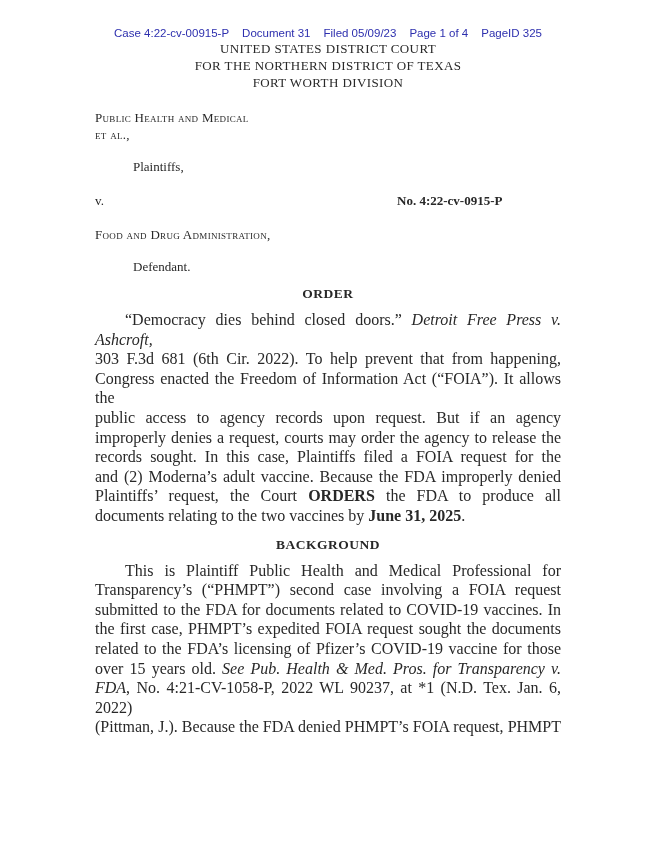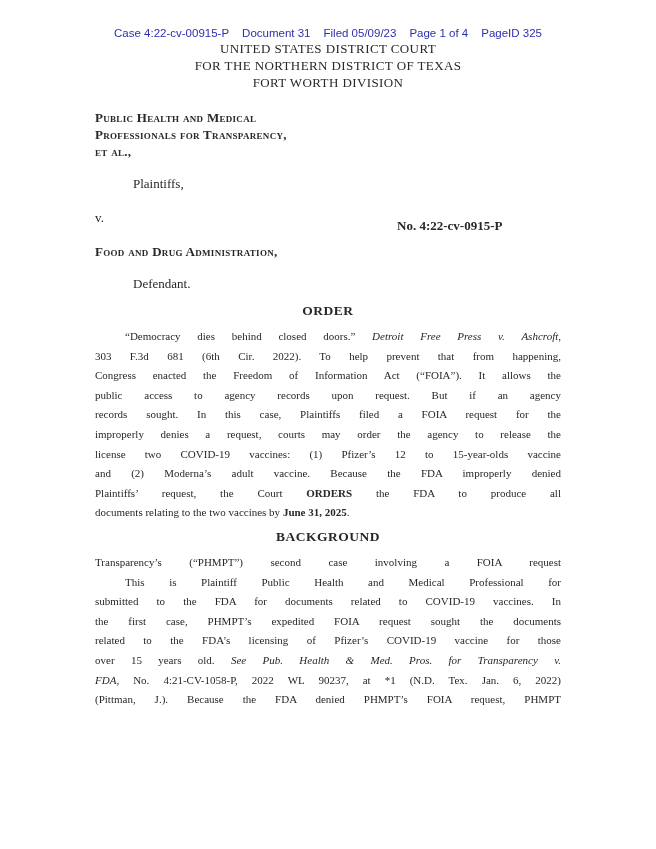--- a/index.html
+++ b/index.html
@@ -32,40 +32,40 @@
     font-size: 13px;
     line-height: 17px;
     letter-spacing: 0.4px;
   }
   .caption {
     margin-top: 18px;
     font-size: 13px;
     line-height: 17px;
   }
   .party {
-    font-weight: bold;
+    font-weight: normal;
     font-variant: small-caps;
     letter-spacing: 0.3px;
   }
   .role { margin-top: 15px; padding-left: 38px; }
   .vrow { margin-top: 17px; position: relative; }
-  .case-no { position: absolute; left: 302px; top: 8px; font-weight: bold; }
+  .case-no { position: absolute; left: 302px; top: 0; font-weight: bold; }
   .defendant-line { margin-top: 17px; }
   .sec-heading {
     margin-top: 10px;
     text-align: center;
     font-weight: bold;
     font-size: 13.5px;
     letter-spacing: 0.5px;
     line-height: 17px;
   }
-  .sec-heading.bg { margin-top: 5px; }
+  .sec-heading.bg { }
   .para {
     margin-top: 8px;
-    font-size: 11px;
+    font-size: 16px;
     line-height: 19.6px;
   }
   .pline {
     text-align: justify;
     text-align-last: justify;
   }
   .pline.first { text-indent: 30px; }
   .pline.lastleft { text-align-last: left; }
   .it { font-style: italic; }
   .bd { font-weight: bold; }
@@ -85,21 +85,20 @@
 
   <div class="court-heading">
       <div>UNITED STATES DISTRICT COURT</div>
       <div>FOR THE NORTHERN DISTRICT OF TEXAS</div>
       <div>FORT WORTH DIVISION</div>
     </div>
 
   <div class="caption">
     <div>
         <div class="party">Public Health and Medical</div>
-        <div class="party">Professionals for Transparency,</div>
         <div class="party">et al.,</div>
       </div>
 
     <div class="role">Plaintiffs,</div>
 
     <div class="vrow">
       <span>v.</span>
       <span class="case-no">No. 4:22-cv-0915-P</span>
     </div>
 
@@ -108,33 +107,32 @@
     <div class="role">Defendant.</div>
   </div>
 
   <div class="sec-heading">ORDER</div>
 
   <div class="para">
       <div class="pline first"><span>“Democracy dies behind closed doors.” </span><span class="it">Detroit Free Press v. Ashcroft,</span></div>
       <div class="pline"><span>303 F.3d 681 (6th Cir. 2022). To help prevent that from happening,</span></div>
       <div class="pline"><span>Congress enacted the Freedom of Information Act (“FOIA”). It allows the</span></div>
       <div class="pline"><span>public access to agency records upon request. But if an agency</span></div>
+      <div class="pline"><span>improperly denies a request, courts may order the agency to release the</span></div>
       <div class="pline"><span>records sought. In this case, Plaintiffs filed a FOIA request for the</span></div>
-      <div class="pline"><span>improperly denies a request, courts may order the agency to release the</span></div>
-      <div class="pline"><span>license two COVID-19 vaccines: (1) Pfizer’s 12 to 15-year-olds vaccine</span></div>
       <div class="pline"><span>and (2) Moderna’s adult vaccine. Because the FDA improperly denied</span></div>
       <div class="pline"><span>Plaintiffs’ request, the Court </span><span class="bd">ORDERS</span><span> the FDA to produce all</span></div>
       <div class="pline lastleft"><span>documents relating to the two vaccines by </span><span class="bd">June 31, 2025</span><span>.</span></div>
     </div>
 
   <div class="sec-heading bg">BACKGROUND</div>
 
   <div class="para">
+      <div class="pline first"><span>This is Plaintiff Public Health and Medical Professional for</span></div>
       <div class="pline"><span>Transparency’s (“PHMPT”) second case involving a FOIA request</span></div>
-      <div class="pline first"><span>This is Plaintiff Public Health and Medical Professional for</span></div>
       <div class="pline"><span>submitted to the FDA for documents related to COVID-19 vaccines. In</span></div>
       <div class="pline"><span>the first case, PHMPT’s expedited FOIA request sought the documents</span></div>
       <div class="pline"><span>related to the FDA’s licensing of Pfizer’s COVID-19 vaccine for those</span></div>
       <div class="pline"><span>over 15 years old. </span><span class="it">See Pub. Health &amp; Med. Pros. for Transparency v.</span></div>
       <div class="pline"><span class="it">FDA</span><span>, No. 4:21-CV-1058-P, 2022 WL 90237, at *1 (N.D. Tex. Jan. 6, 2022)</span></div>
       <div class="pline"><span>(Pittman, J.). Because the FDA denied PHMPT’s FOIA request, PHMPT</span></div>
     </div>
 
 </div>
 

